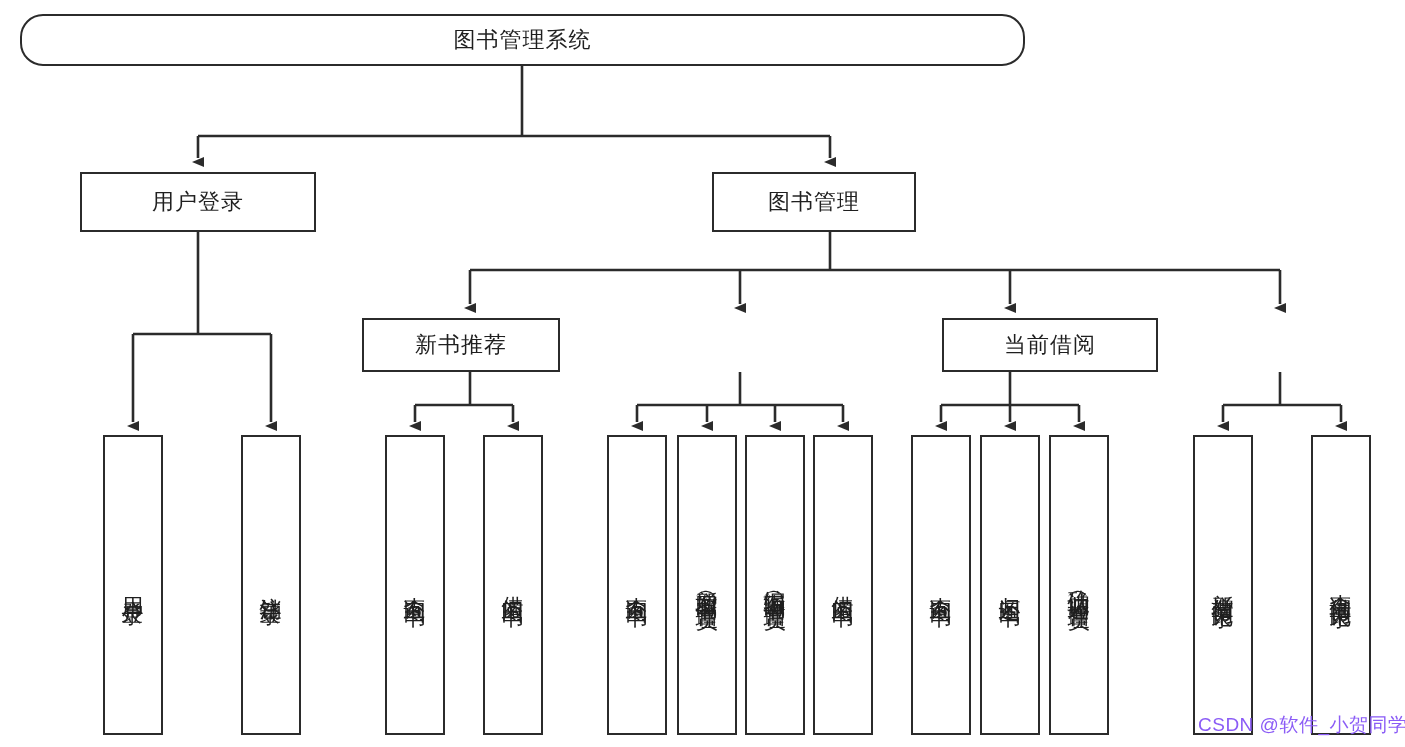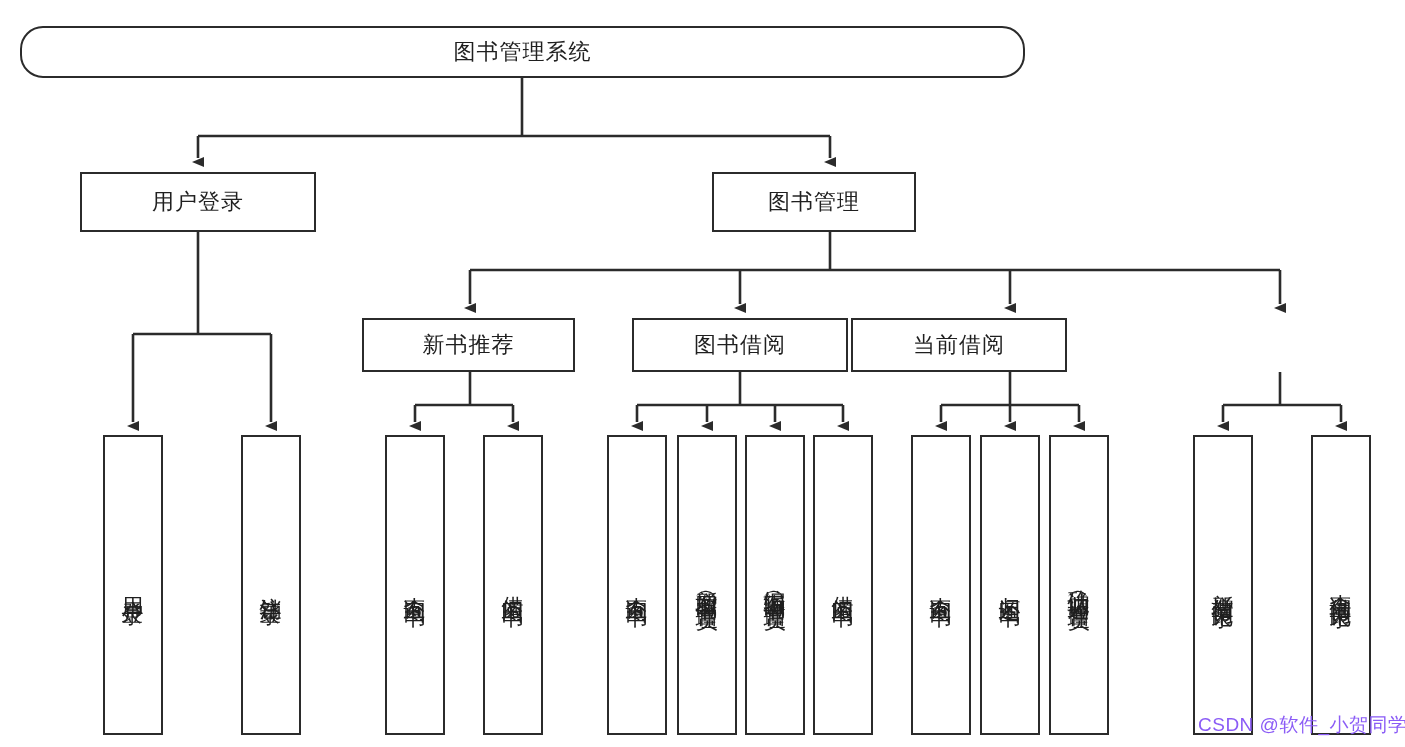--- a/index.html
+++ b/index.html
@@ -113,38 +113,35 @@
       <path d="M1010,405 L1010,422" marker-end="url(#arrow)"></path>
       <path d="M1079,405 L1079,422" marker-end="url(#arrow)"></path>
 
       <path d="M1280,372 L1280,405"></path>
       <path d="M1223,405 L1341,405"></path>
       <path d="M1223,405 L1223,422" marker-end="url(#arrow)"></path>
       <path d="M1341,405 L1341,422" marker-end="url(#arrow)"></path>
     </g>
   </svg>
 
-  <div class="node node-h" style="left:20px; top:26px; width:1005px; height:52px;border-radius:23px;">
+  <div class="node node-h" style="left:20px; top:14px; width:1005px; height:52px;border-radius:23px;">
     <span>图书管理系统</span>
   </div>
 
   <div class="node node-h" style="left:80px; top:172px; width:236px; height:60px;">
     <span>用户登录</span>
   </div>
   <div class="node node-h" style="left:712px; top:172px; width:204px; height:60px;">
     <span>图书管理</span>
   </div>
 
-  <div class="node node-h" style="left:362px; top:318px; width:213px; height:54px;text-align:center;">
+  <div class="node node-h" style="left:362px; top:318px; width:198px; height:54px;text-align:center;">
     <span>新书推荐</span>
   </div>
-  <div class="node node-h" style="left:632px; top:318px; width:216px; height:54px;">
-    <span>图书借阅</span>
-  </div>
-  <div class="node node-h" style="left:851px; top:318px; width:216px; height:54px;text-align:right;">
+  <div class="node node-h" style="left:942px; top:318px; width:216px; height:54px;text-align:right;">
     <span>当前借阅</span>
   </div>
 
   <div class="node node-v" style="left:103px; top:435px; width:60px; height:300px;">
     <span>用户登录</span>
   </div>
   <div class="node node-v" style="left:241px; top:435px; width:60px; height:300px;">
     <span>注销登录</span>
   </div>
 

